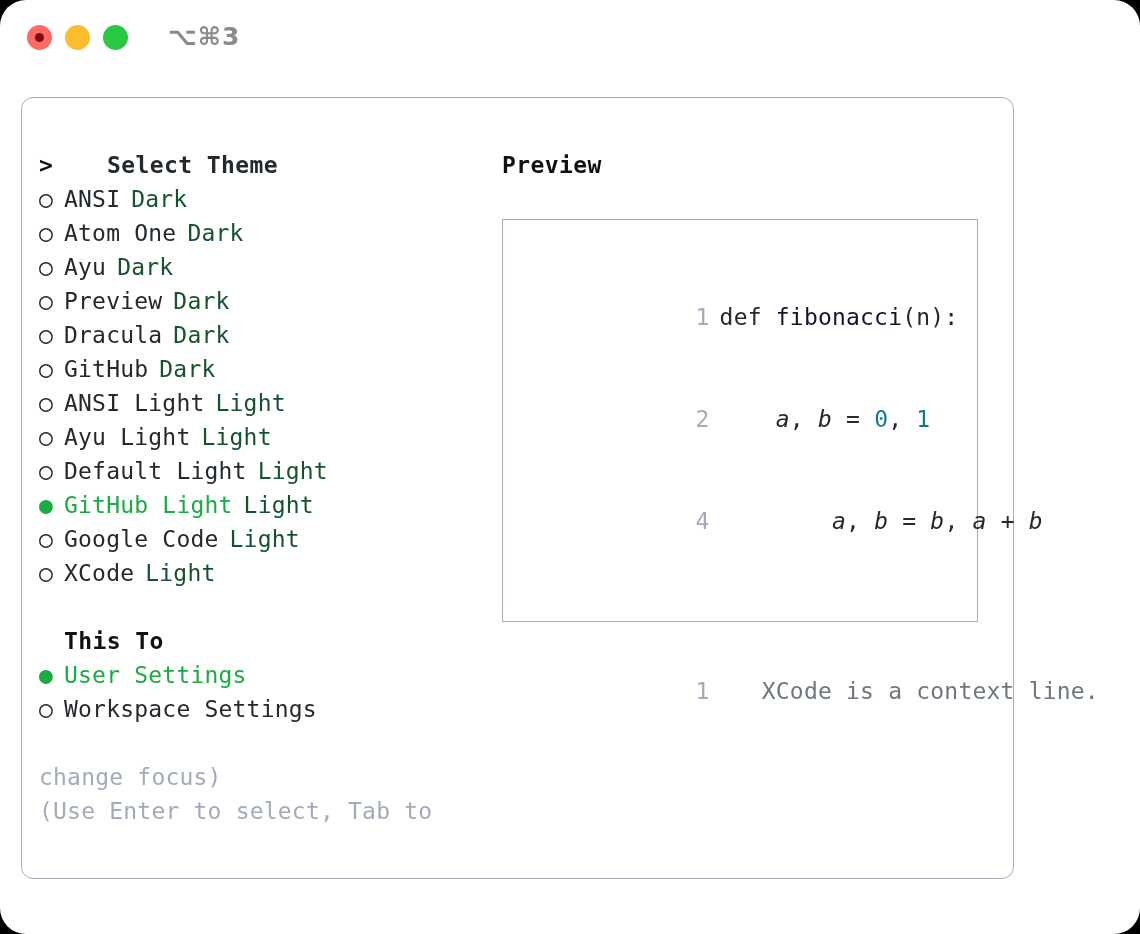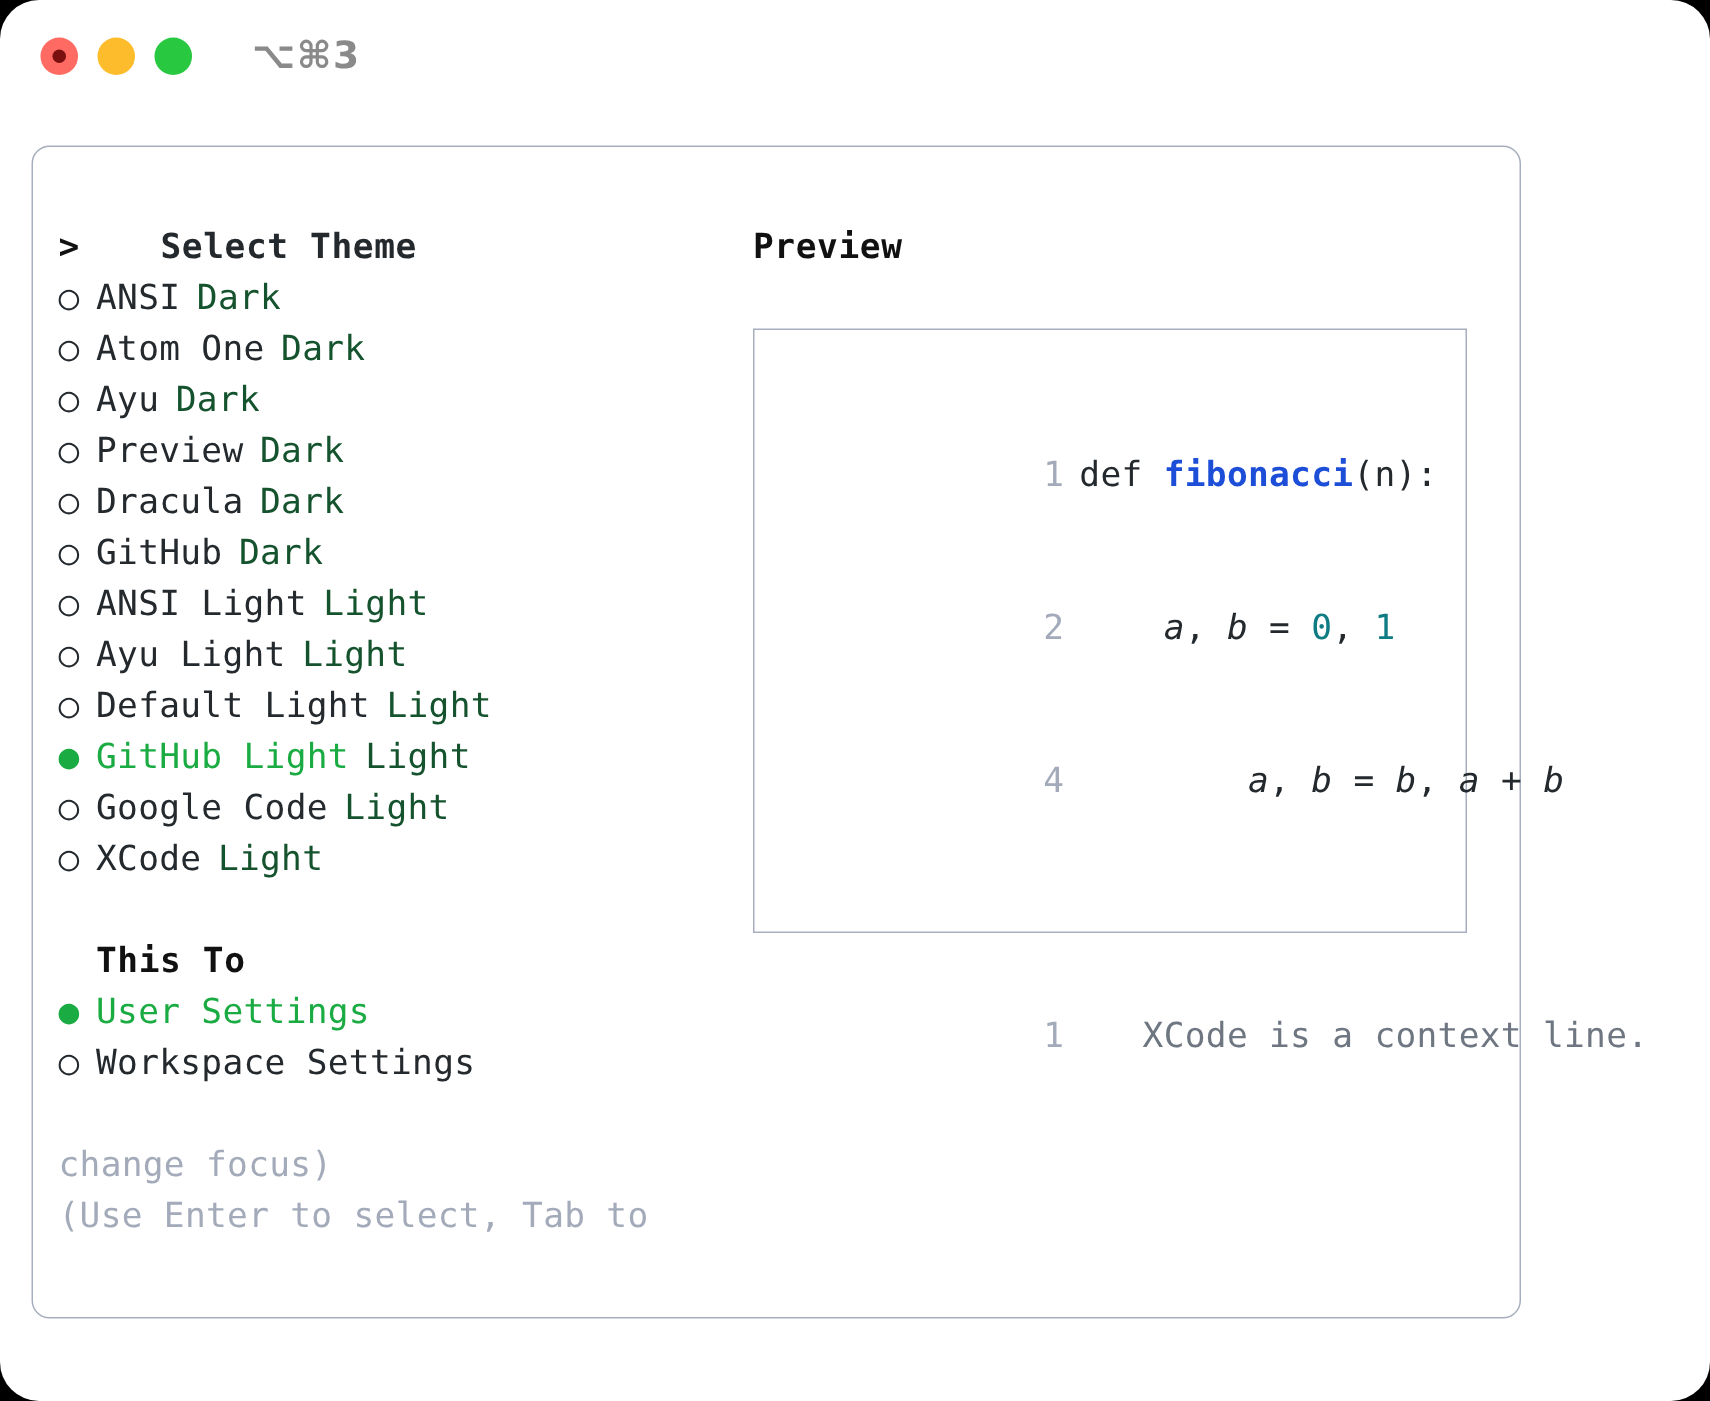--- a/index.html
+++ b/index.html
@@ -175,21 +175,21 @@
   }
   .ln {
     display: inline-block;
     width: 22px;
     text-align: right;
     color: #a3aab9;
     margin-right: 10px;
   }
   .tok-plain { color: #24292e; }
   .tok-kw    { color: #24292e; }
-  .tok-fn    { color: #1d4ed8; font-weight: bold; }
+  .tok-fn    { color: #0f172a; }
   .tok-num   { color: #0f7c84; }
   .tok-builtin { color: #1d9bd1; }
   .tok-var   { color: #24292e; font-style: italic; }
   .code-gap  { height: 34px; }
 
   .diff-ctx { color: #6e7681; }
 </style>
 </head>
 <body>
 

